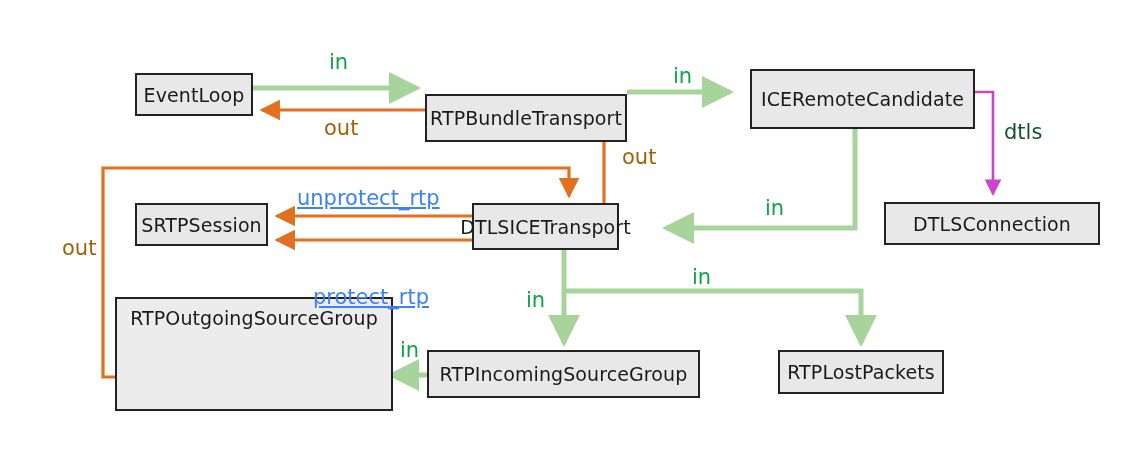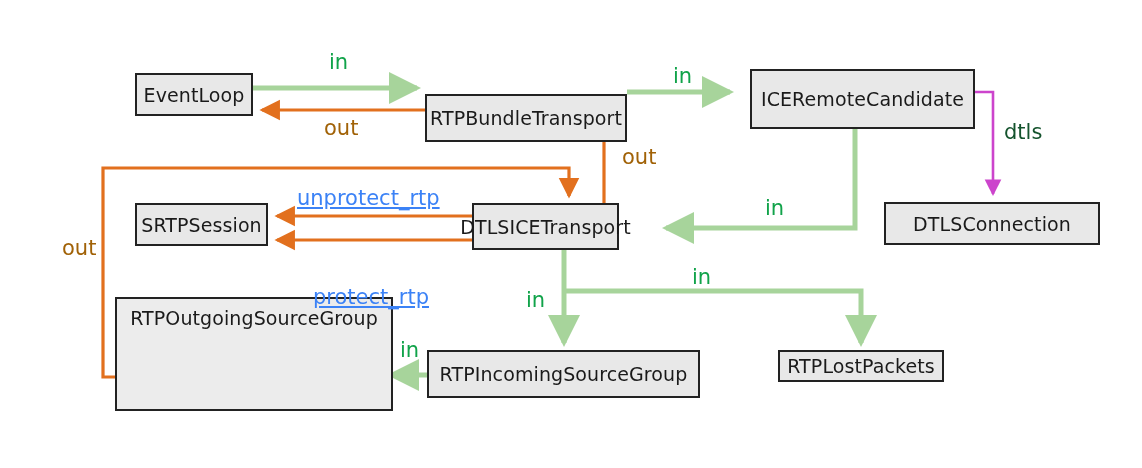--- a/index.html
+++ b/index.html
@@ -124,21 +124,21 @@
 
   <div class="node group" style="left:115px; top:297px; width:278px; height:114px;">
     <span>RTPOutgoingSourceGroup</span>
   </div>
 
 
   <div class="node" style="left:427px; top:350px; width:273px; height:48px;">
     <span>RTPIncomingSourceGroup</span>
   </div>
 
-  <div class="node" style="left:778px; top:350px; width:166px; height:32px;">
+  <div class="node" style="left:778px; top:350px; width:166px; height:44px;">
     <span>RTPLostPackets</span>
   </div>
 
   <div class="edge-label lbl-in" style="left:329px; top:52px;">in</div>
 
   <div class="edge-label lbl-out" style="left:324px; top:118px;">out</div>
 
   <div class="edge-label lbl-in" style="left:673px; top:66px;">in</div>
 
   <div class="edge-label lbl-dtls" style="left:1004px; top:122px;">dtls</div>

